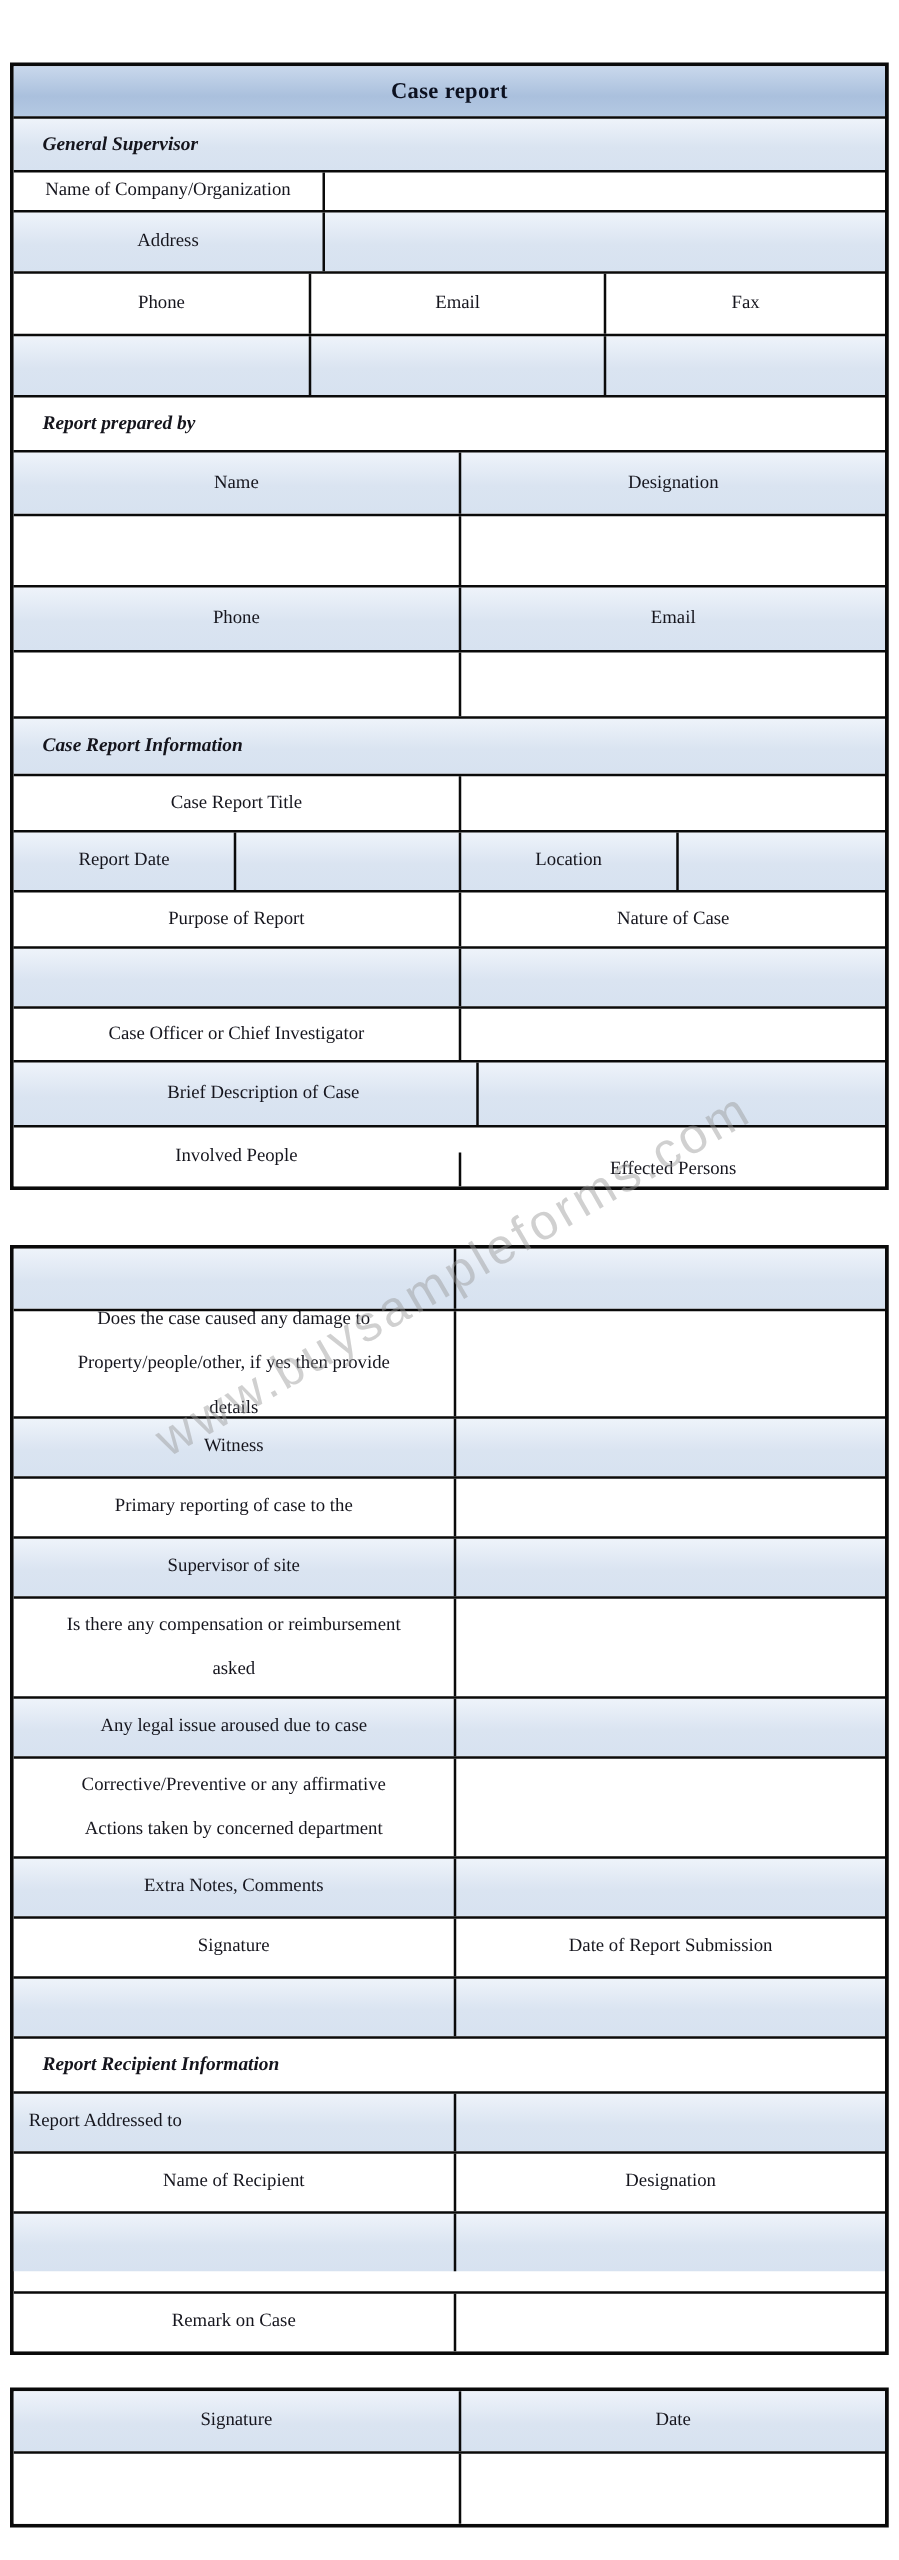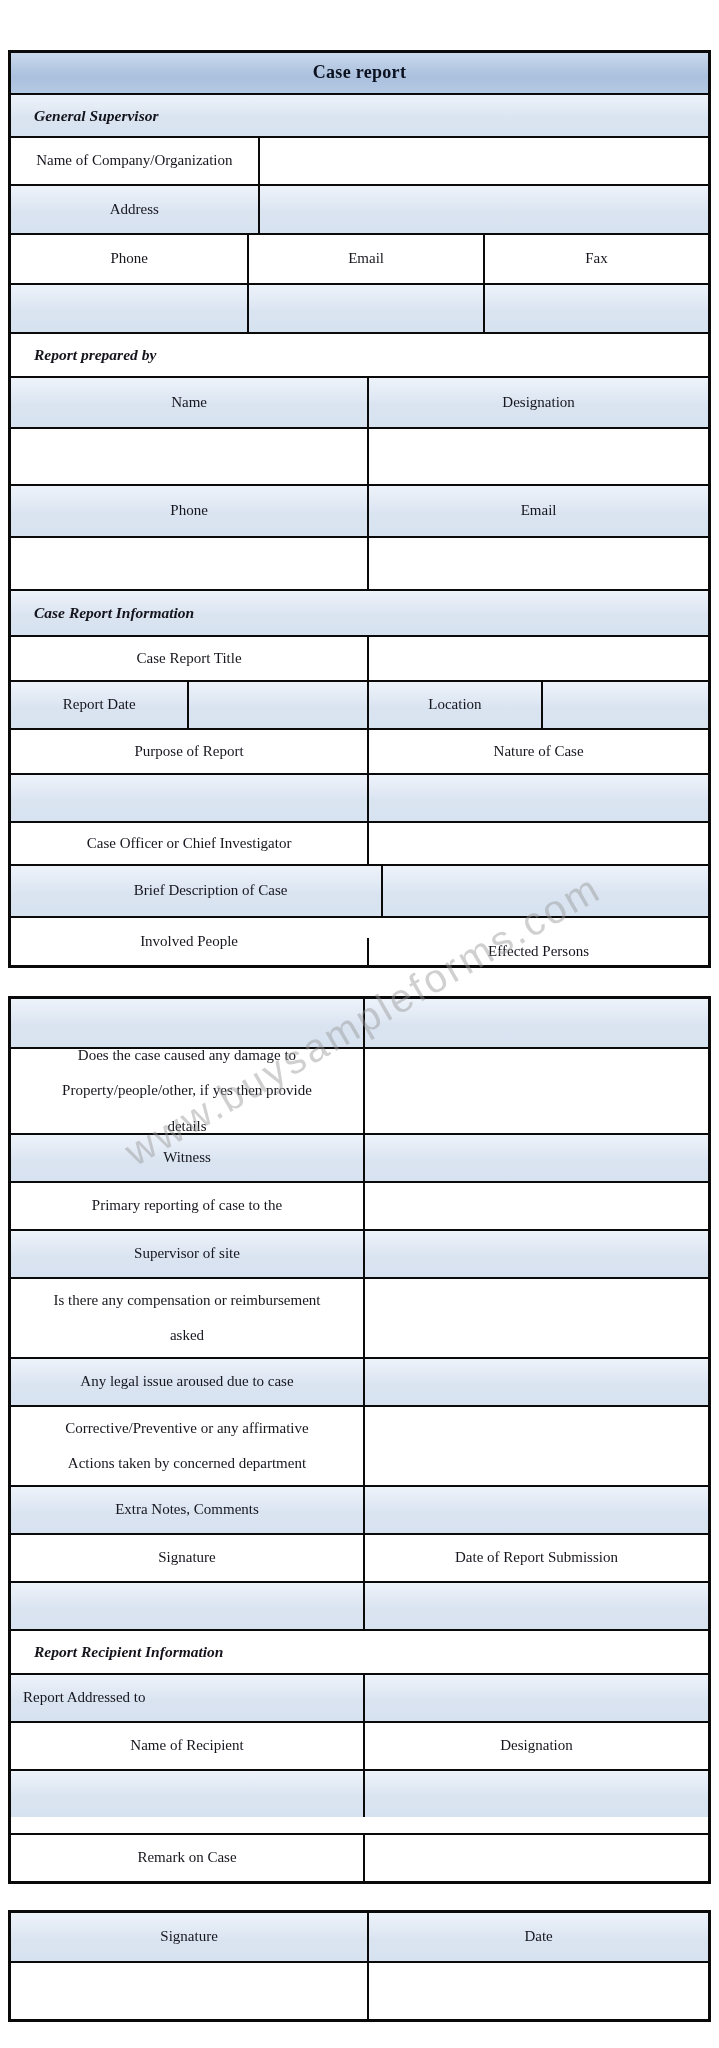--- a/index.html
+++ b/index.html
@@ -45,21 +45,21 @@
 <body>
 
 <div id="forms-root">
     <div class="form" style="top: 50px;">
       <div class="row header" style="height: 40px;">
         <div class="cell kind-title" style="width: 100%;">Case report</div>
       </div>
       <div class="row blue" style="height: 43px;">
         <div class="cell kind-section" style="width: 100%;">General Supervisor</div>
       </div>
-      <div class="row white" style="height: 48px;">
+      <div class="row white" style="height: 32px;">
         <div class="cell kind-label" style="width: 35.4%;">Name of Company/Organization</div>
         <div class="cell kind-field" style="width: 64.6%;"></div>
       </div>
       <div class="row blue" style="height: 49px;">
         <div class="cell kind-label" style="width: 35.4%;">Address</div>
         <div class="cell kind-field" style="width: 64.6%;"></div>
       </div>
       <div class="row white" style="height: 50px;">
         <div class="cell kind-label" style="width: 33.9%;">Phone</div>
         <div class="cell kind-label" style="width: 33.8%;">Email</div>

